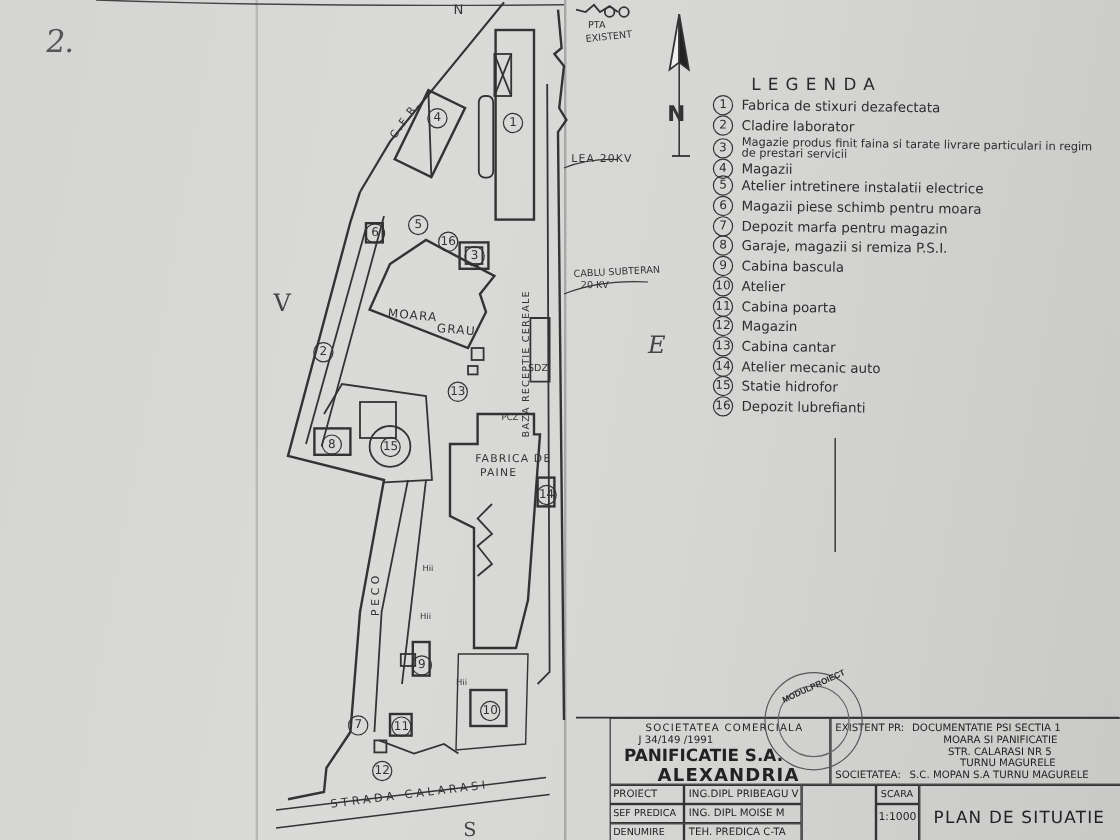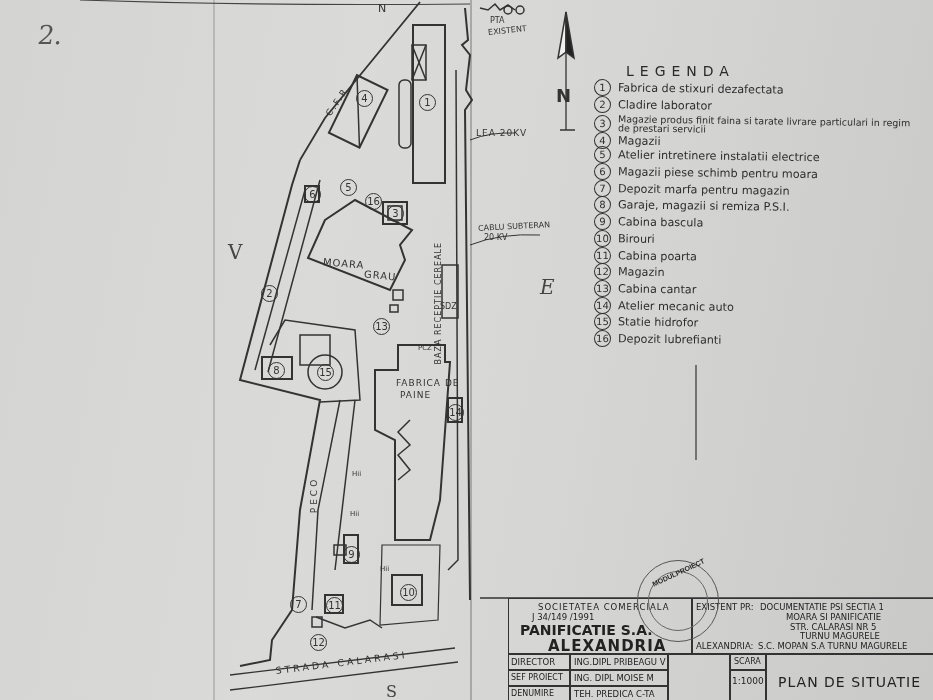--- a/index.html
+++ b/index.html
@@ -181,21 +181,21 @@
     <div class="legend-item">
         <span class="legend-num">8</span>
         <span>Garaje, magazii si remiza P.S.I.</span>
       </div>
     <div class="legend-item">
         <span class="legend-num">9</span>
         <span>Cabina bascula</span>
       </div>
     <div class="legend-item">
         <span class="legend-num">10</span>
-        <span>Birouri</span>
+        <span>Atelier</span>
       </div>
     <div class="legend-item">
         <span class="legend-num">11</span>
         <span>Cabina poarta</span>
       </div>
     <div class="legend-item">
         <span class="legend-num">12</span>
         <span>Magazin</span>
       </div>
     <div class="legend-item">
@@ -222,33 +222,33 @@
     <div class="tbtxt" style="left:24px;top:14px;font-size:8.5px">J 34/149 /1991</div>
     <div class="tbtxt" style="left:12px;top:24px;font-size:14px;font-weight:bold">PANIFICATIE S.A.</div>
     <div class="tbtxt" style="left:40px;top:39px;font-size:15px;font-weight:bold;letter-spacing:1px">ALEXANDRIA</div>
 
     <div class="tb" style="left:184px;top:0;width:255px;height:56px"></div>
     <div class="tbtxt" style="left:188px;top:4px;font-size:8.5px">EXISTENT PR:</div>
     <div class="tbtxt" style="left:252px;top:4px;font-size:8.5px">DOCUMENTATIE PSI SECTIA 1</div>
     <div class="tbtxt" style="left:278px;top:14px;font-size:8.5px">MOARA SI PANIFICATIE</div>
     <div class="tbtxt" style="left:282px;top:24px;font-size:8.5px">STR. CALARASI NR 5</div>
     <div class="tbtxt" style="left:292px;top:33px;font-size:8.5px">TURNU MAGURELE</div>
-    <div class="tbtxt" style="left:188px;top:43px;font-size:8.5px">ALEXANDRIA:</div>
+    <div class="tbtxt" style="left:188px;top:43px;font-size:8.5px">SOCIETATEA:</div>
     <div class="tbtxt" style="left:250px;top:43px;font-size:8.5px">S.C. MOPAN S.A TURNU MAGURELE</div>
 
     <div class="tb" style="left:439px;top:0;width:12px;height:102px"></div>
     <div class="tbtxt" style="left:440px;top:4px;font-size:7px">PR.</div>
 
     <div class="tb" style="left:0;top:56px;width:62px;height:16px"></div>
-    <div class="tbtxt" style="left:3px;top:59px;font-size:8.5px">DIRECTOR</div>
+    <div class="tbtxt" style="left:3px;top:59px;font-size:8.5px">PROIECT</div>
     <div class="tb" style="left:62px;top:56px;width:98px;height:16px"></div>
     <div class="tbtxt" style="left:66px;top:59px;font-size:8.5px">ING.DIPL PRIBEAGU V</div>
 
     <div class="tb" style="left:0;top:72px;width:62px;height:16px"></div>
-    <div class="tbtxt" style="left:3px;top:75px;font-size:8px">SEF PROIECT</div>
+    <div class="tbtxt" style="left:3px;top:75px;font-size:8px">SEF PREDICA</div>
     <div class="tb" style="left:62px;top:72px;width:98px;height:16px"></div>
     <div class="tbtxt" style="left:66px;top:75px;font-size:8.5px">ING. DIPL MOISE M</div>
 
     <div class="tb" style="left:0;top:88px;width:62px;height:16px"></div>
     <div class="tbtxt" style="left:3px;top:91px;font-size:8px">DENUMIRE</div>
     <div class="tb" style="left:62px;top:88px;width:98px;height:16px"></div>
     <div class="tbtxt" style="left:66px;top:91px;font-size:8.5px">TEH. PREDICA C-TA</div>
 
     <div class="tb" style="left:160px;top:56px;width:62px;height:48px"></div>
     <div class="tb" style="left:222px;top:56px;width:36px;height:16px"></div>

